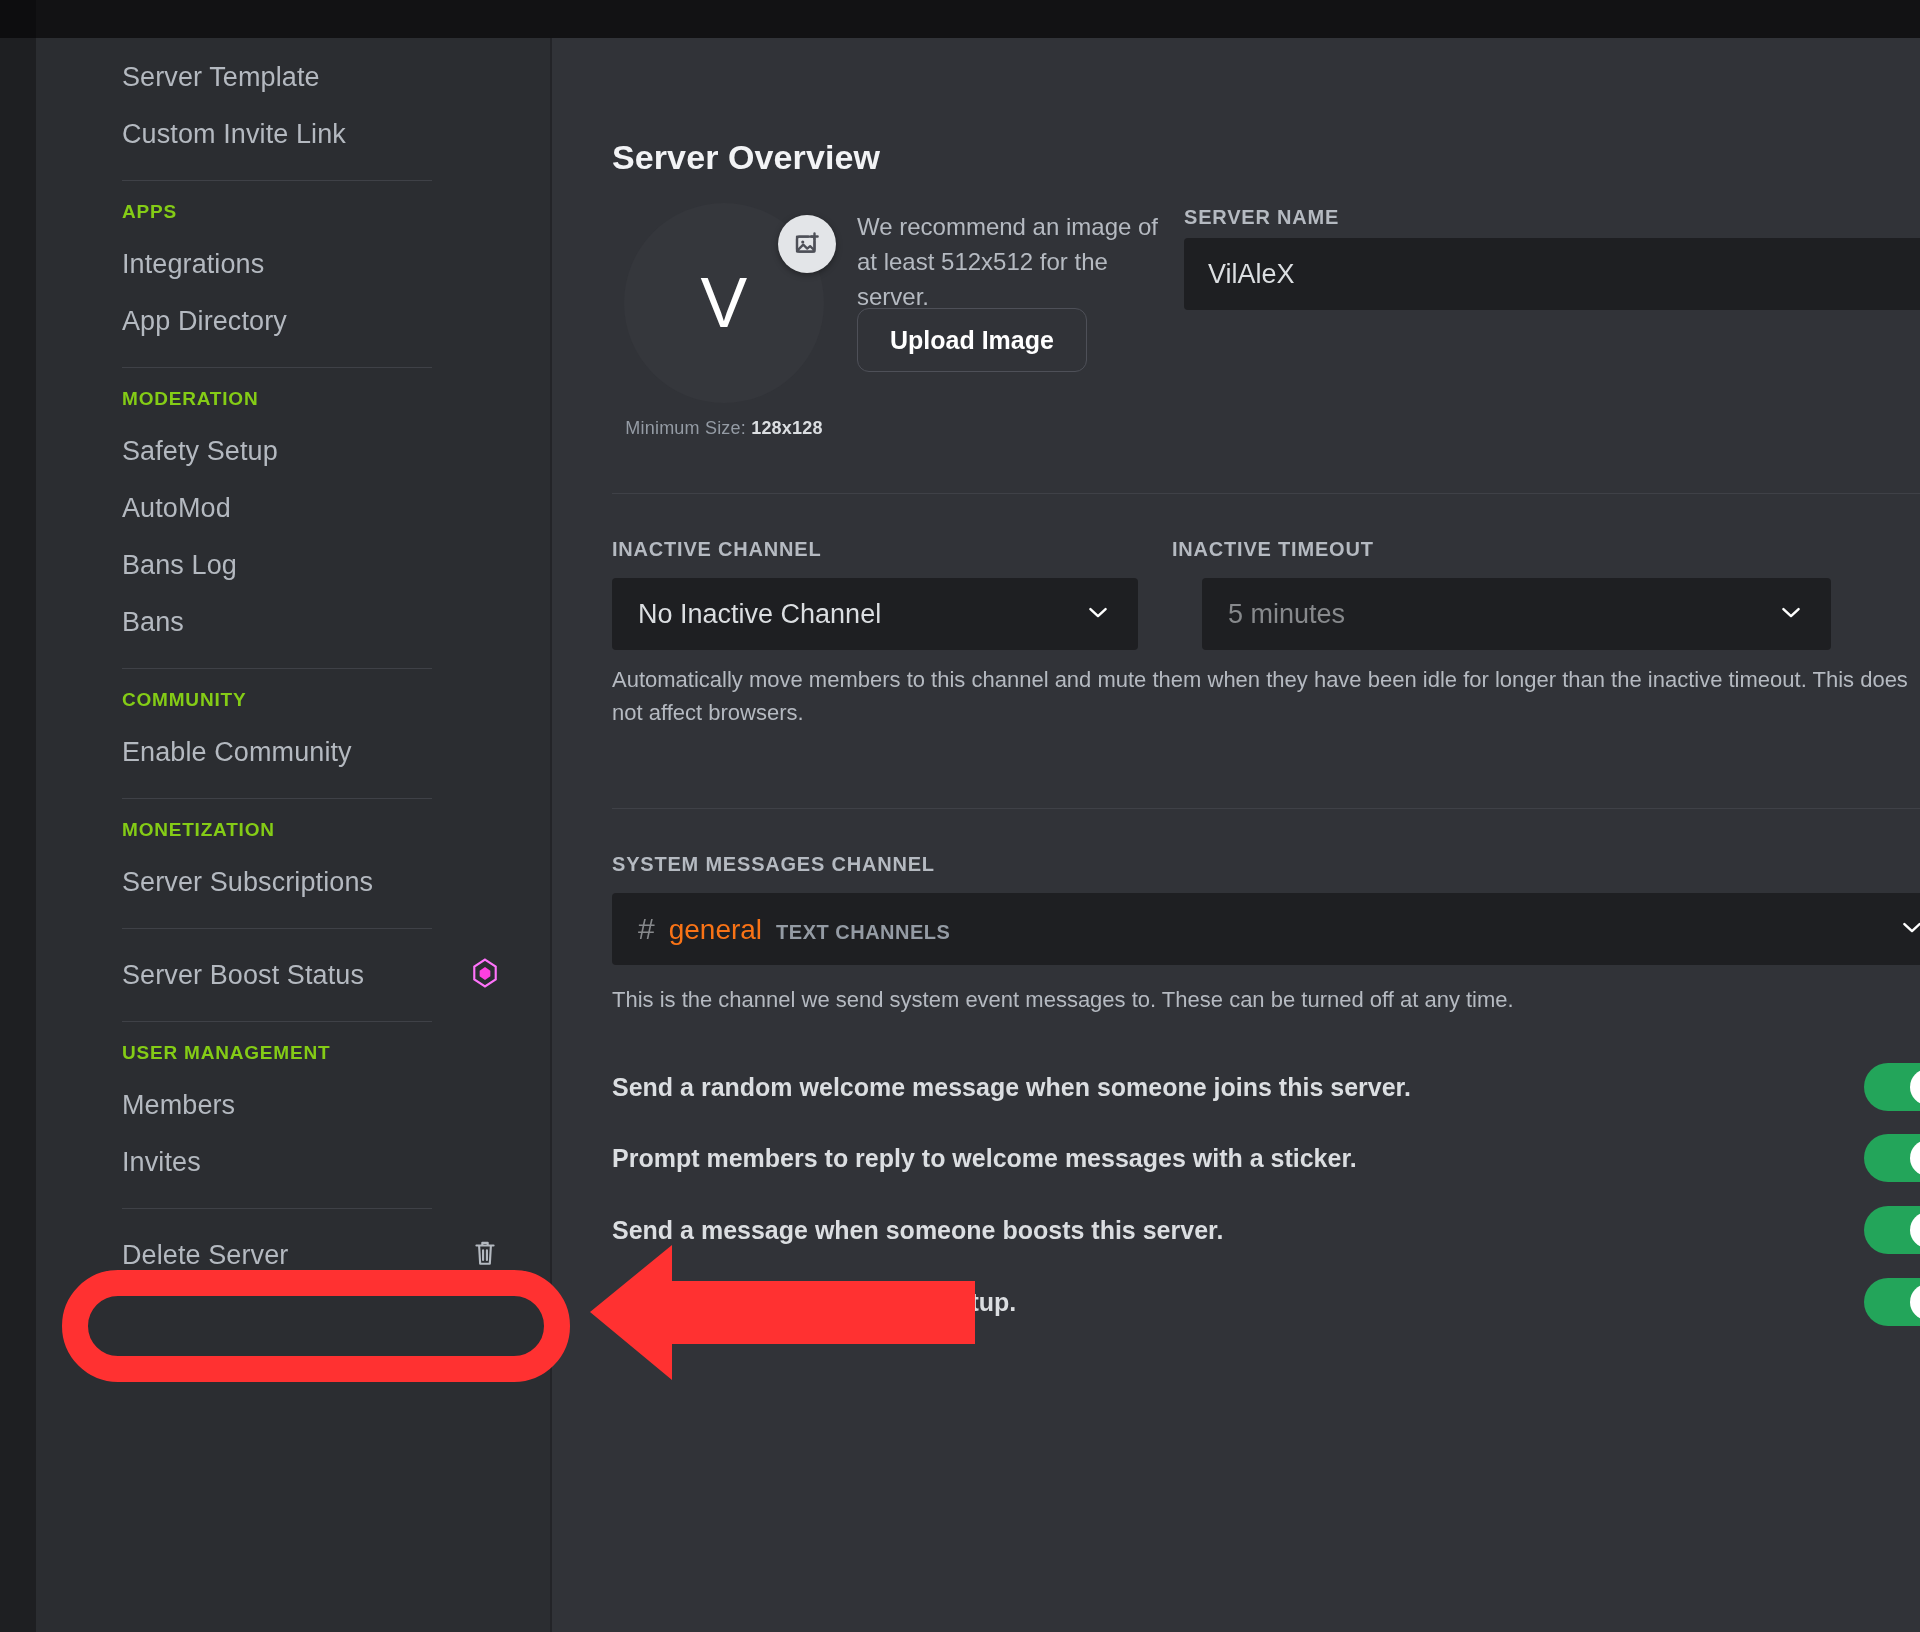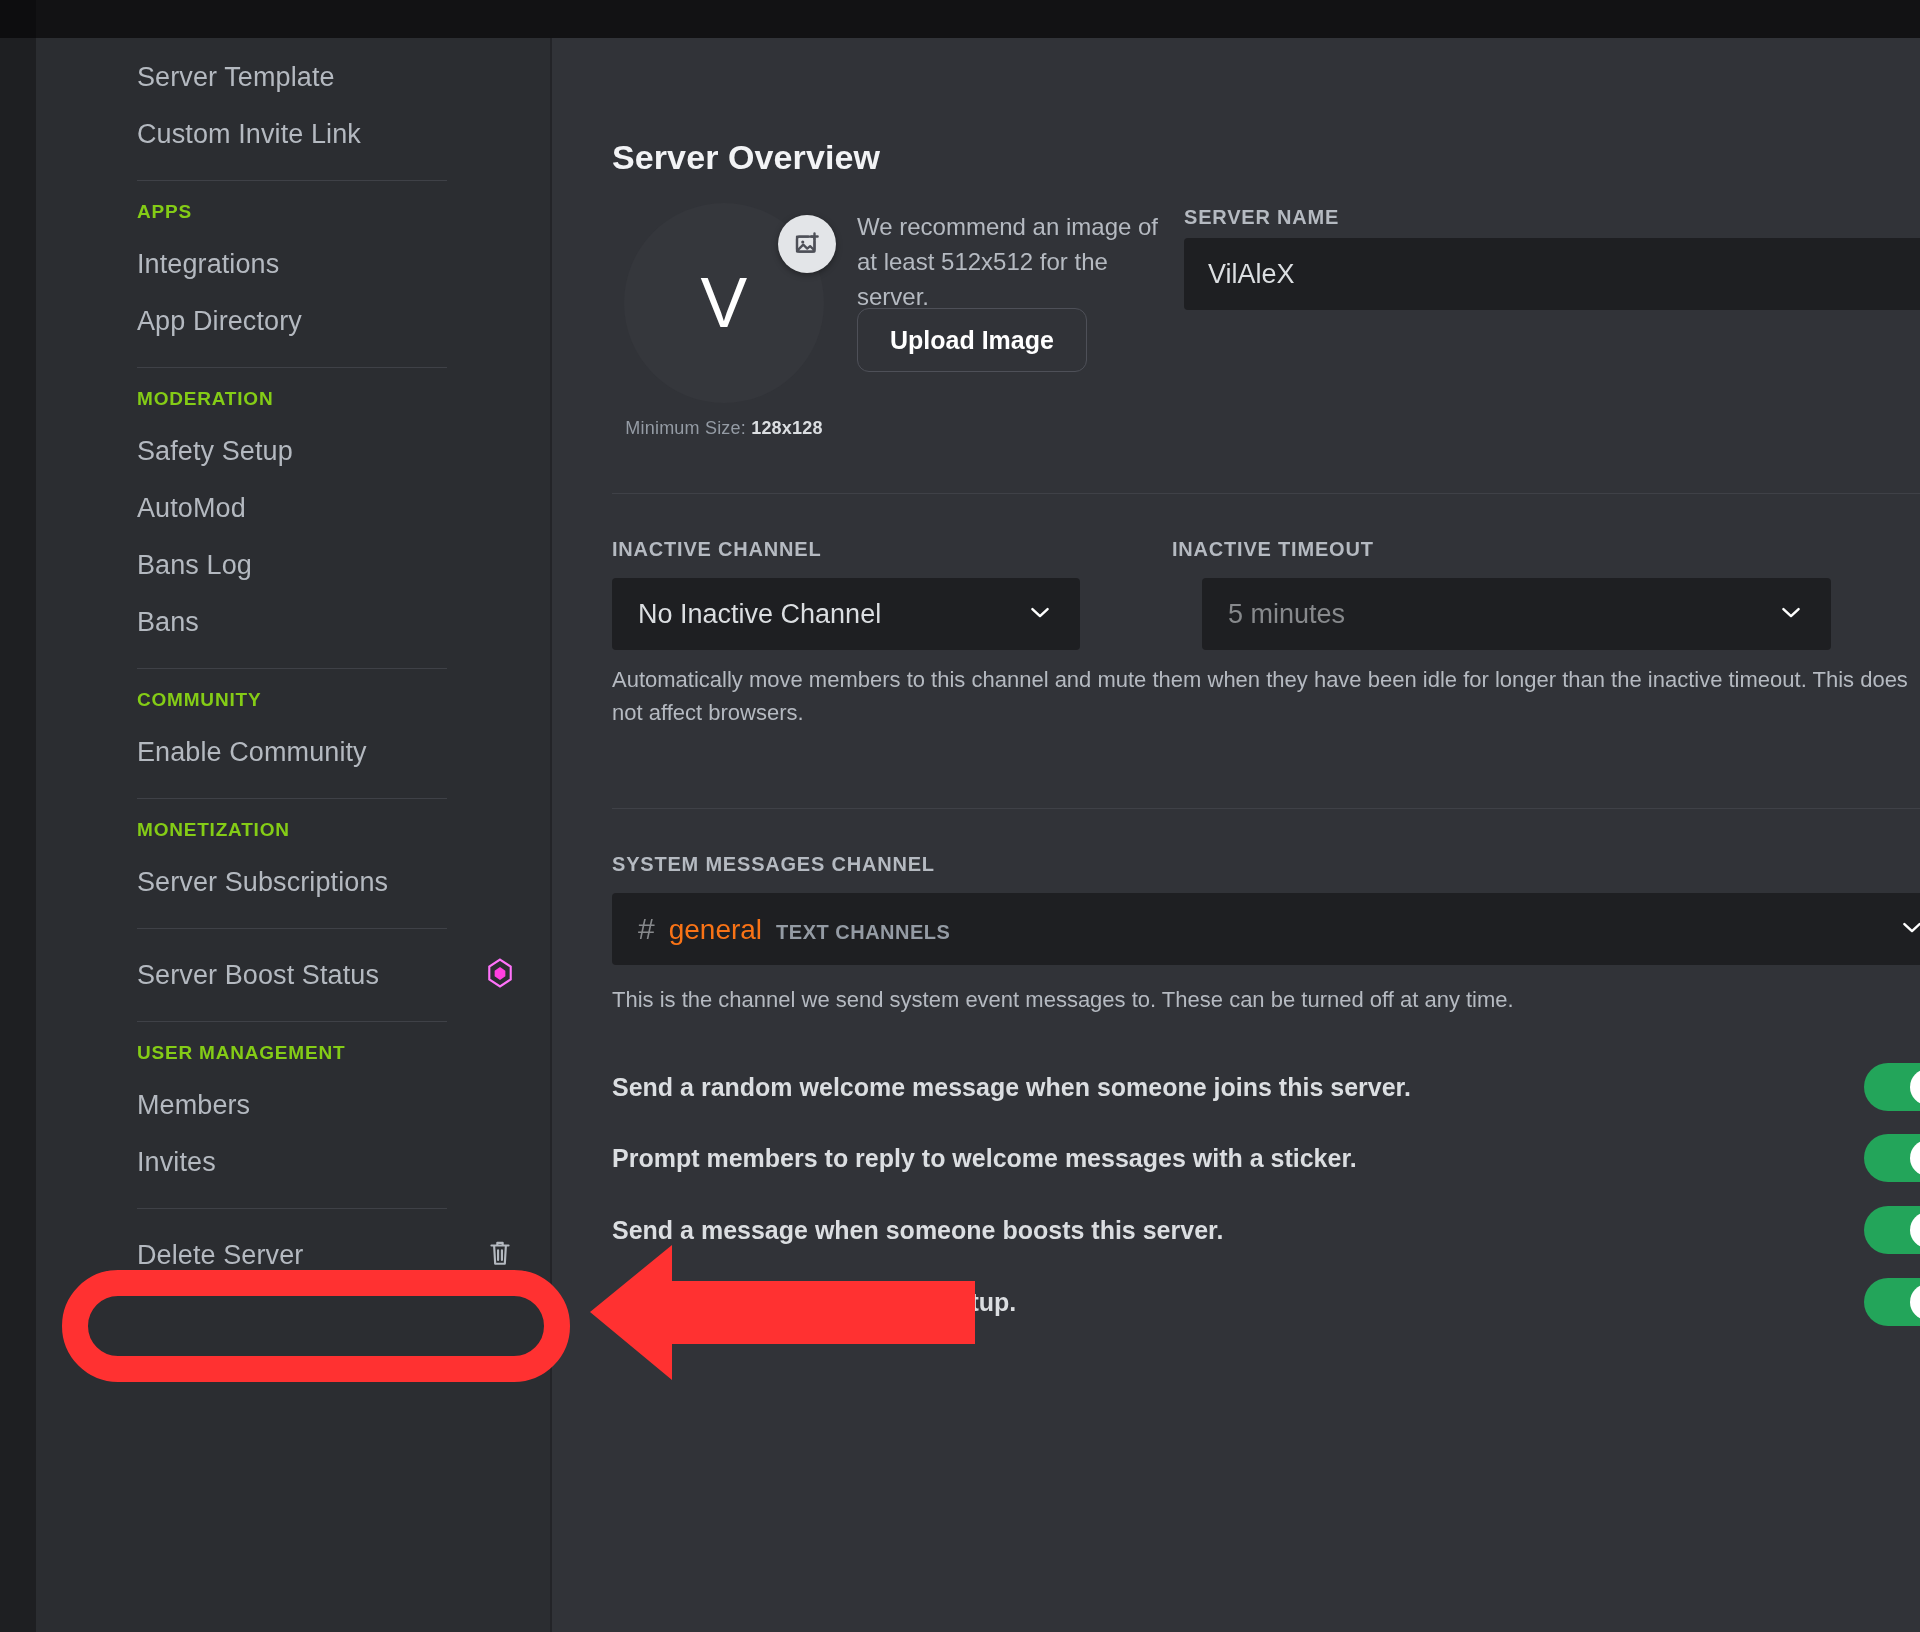--- a/index.html
+++ b/index.html
@@ -46,21 +46,20 @@
     position: absolute;
     left: 36px; top: 38px;
     width: 514px;
     height: 1594px;
     background: #2b2d31;
   }
   .sidebar-inner {
     position: absolute;
     left: 0; top: 0;
     width: 514px;
-    padding-left: 15px;
   }
   .nav-item {
     display: flex;
     align-items: center;
     justify-content: space-between;
     box-sizing: border-box;
     margin: 0 38px 0 52px;
     padding: 11px 14px 11px 34px;
     border-radius: 6px;
     cursor: pointer;
@@ -233,21 +232,21 @@
     position: absolute;
     background: #1e1f22;
     border-radius: 4px;
     display: flex;
     align-items: center;
     cursor: pointer;
     box-sizing: border-box;
   }
   .select-inactive-channel {
     left: 60px; top: 540px;
-    width: 468px; height: 72px;
+    width: 526px; height: 72px;
     padding: 0 26px;
     justify-content: space-between;
   }
   .select-inactive-timeout {
     left: 650px; top: 540px;
     width: 629px; height: 72px;
     padding: 0 26px;
     justify-content: space-between;
   }
   .select-value { font-size: 27px; color: #dbdee1; }

